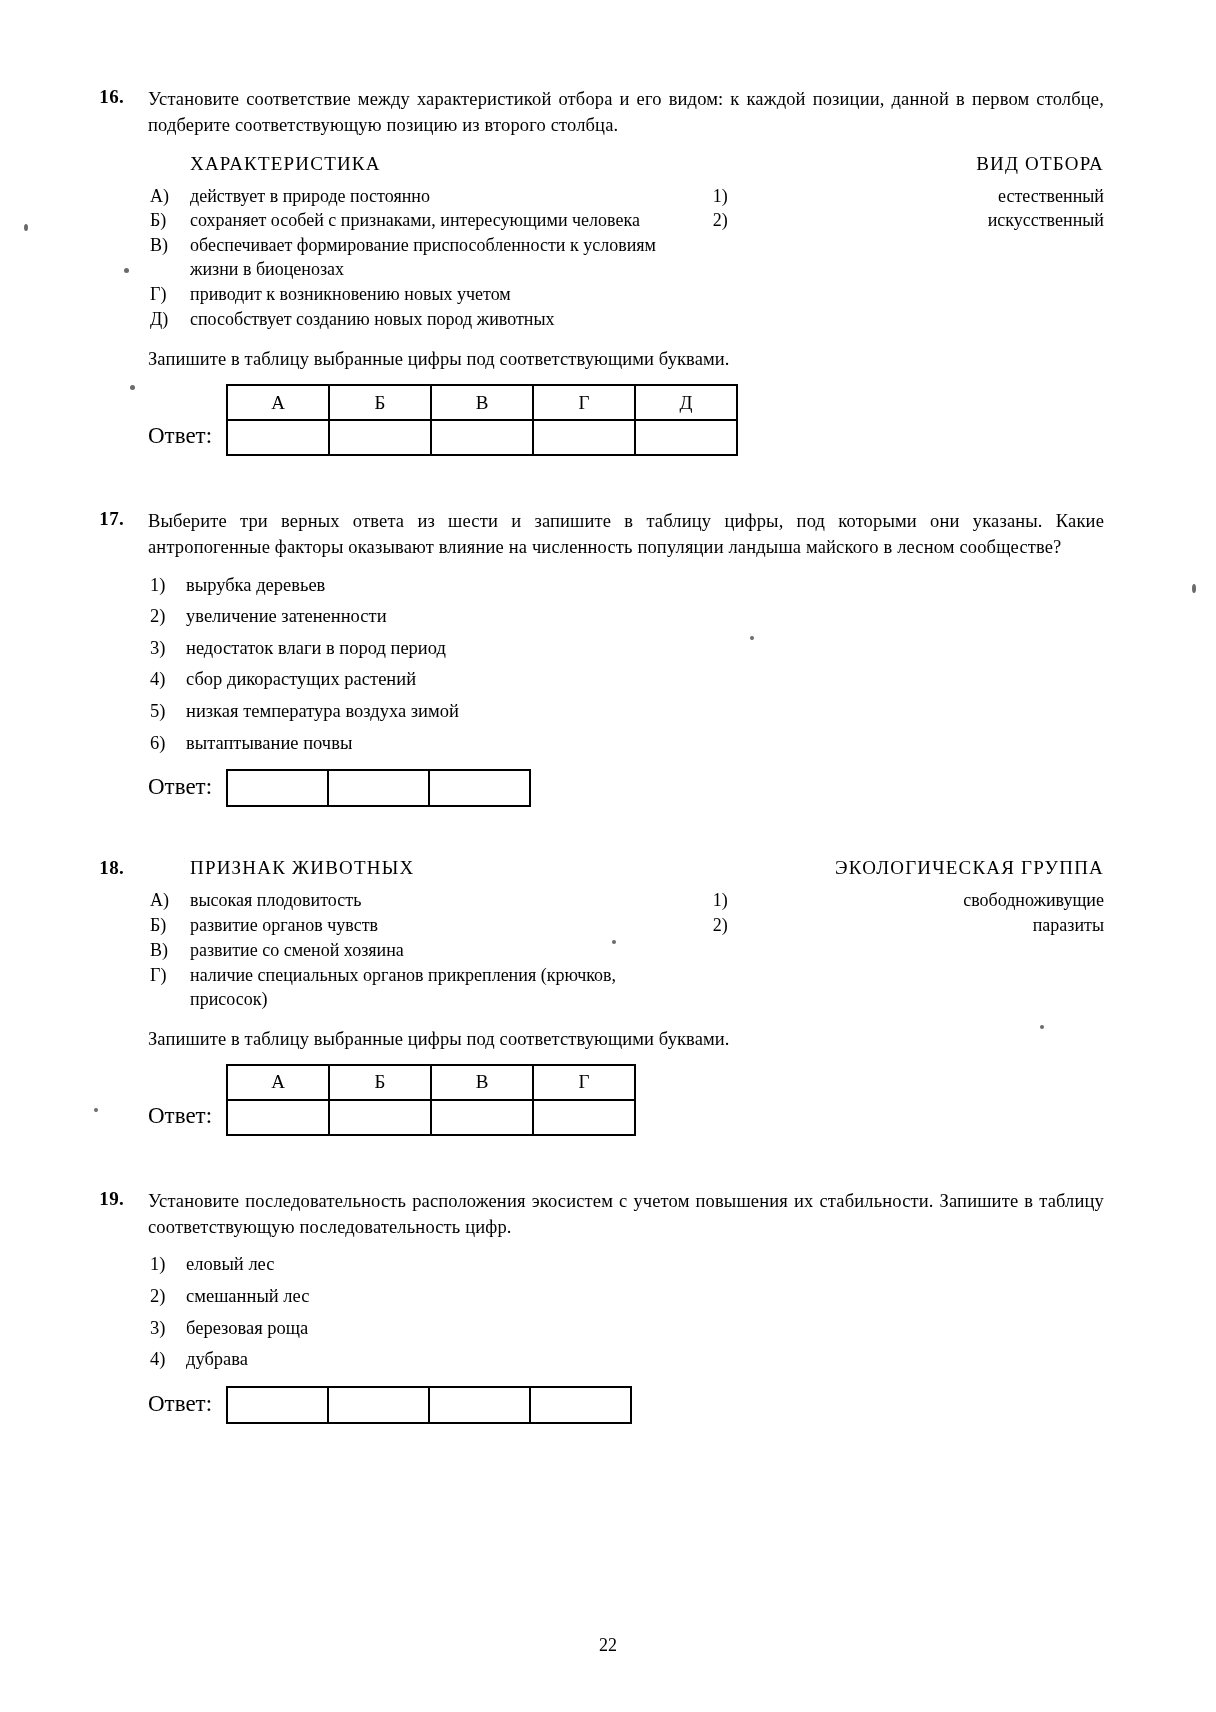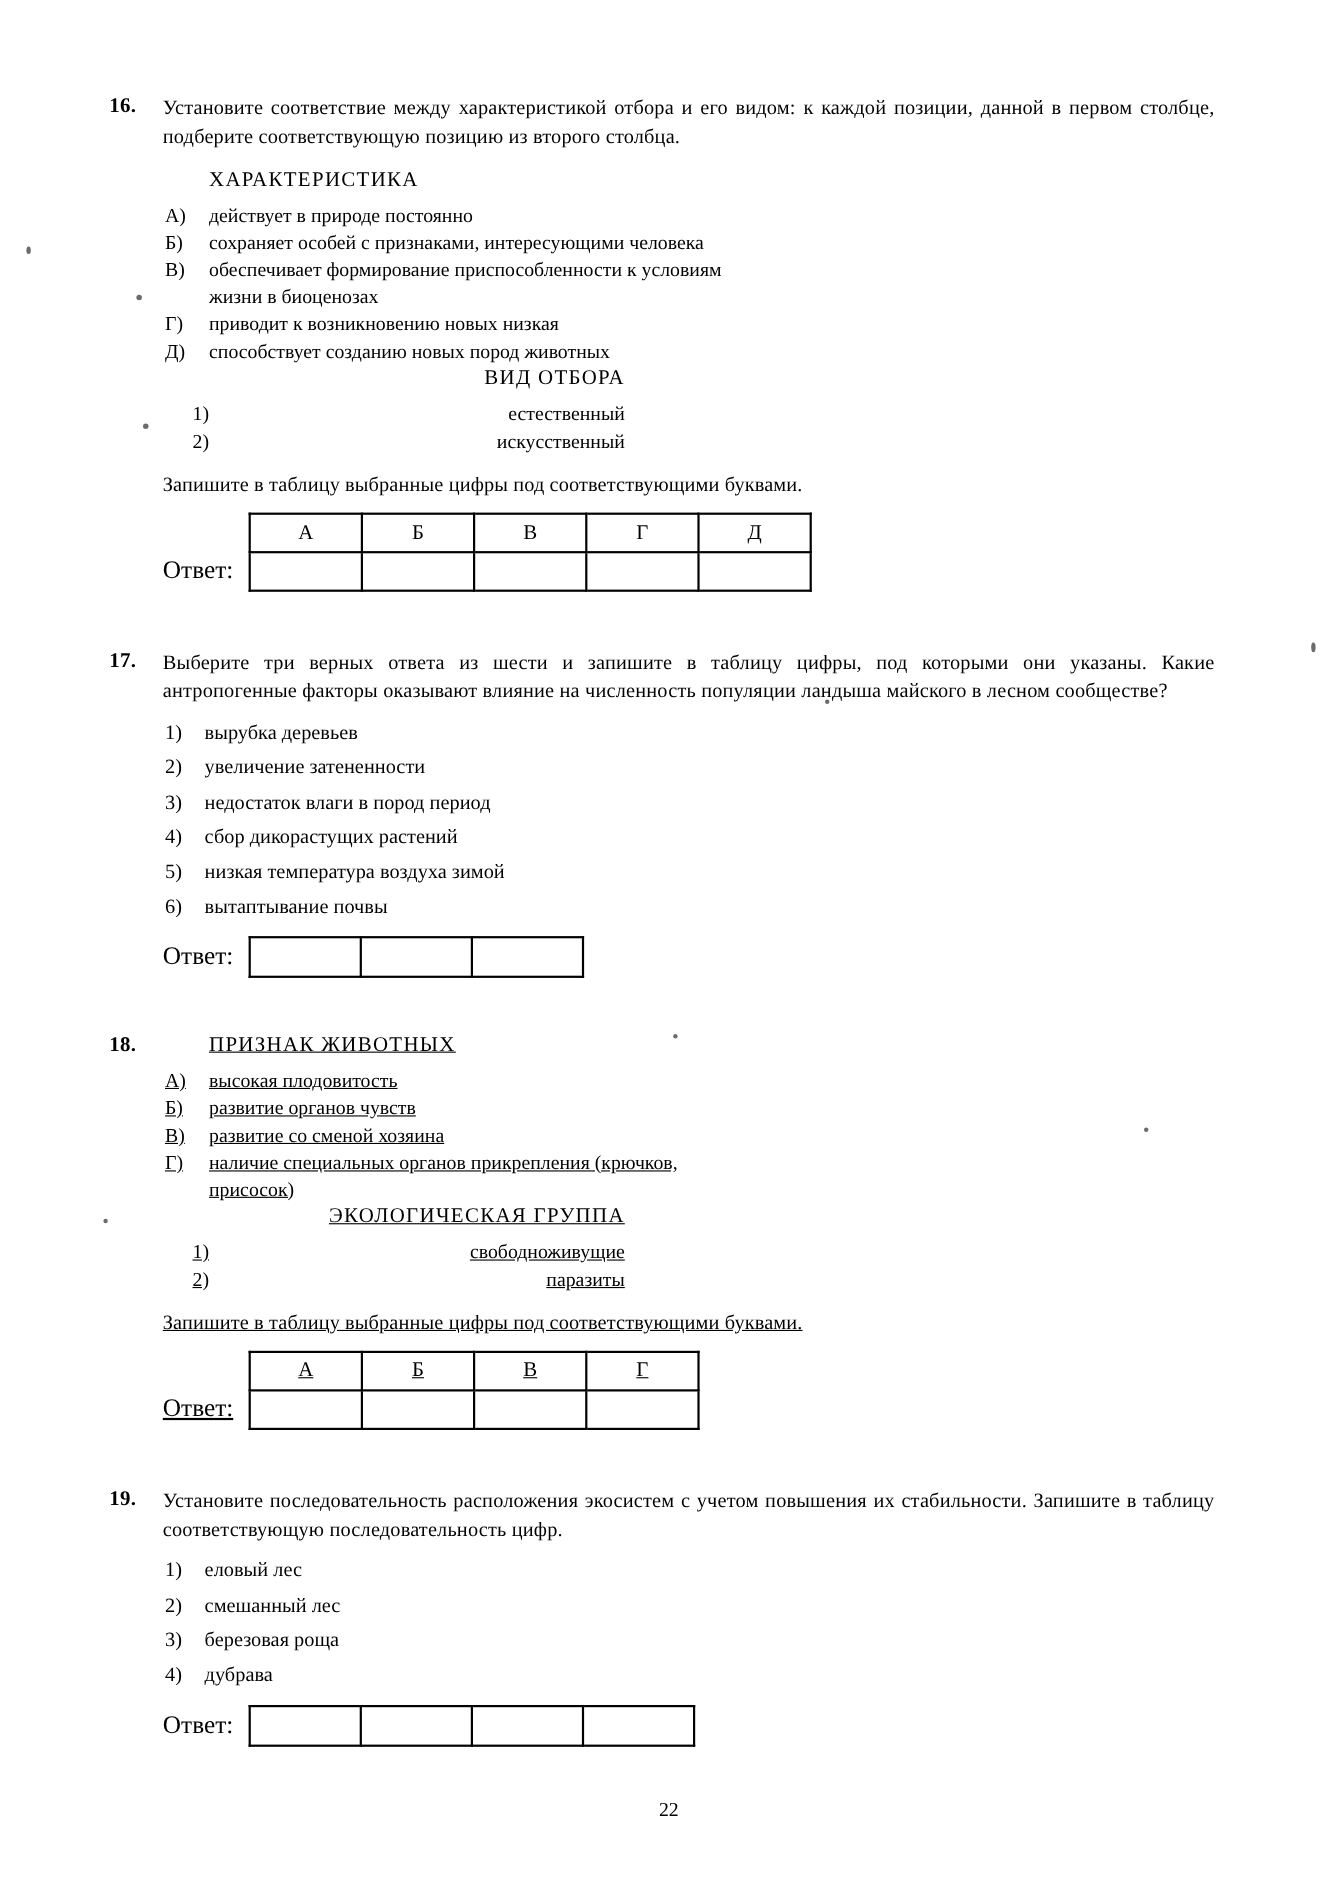--- a/index.html
+++ b/index.html
@@ -46,21 +46,20 @@
   }
   .stem {
     font-size: 18.5px;
     line-height: 1.42;
     text-align: justify;
     letter-spacing: 0.15px;
   }
   .cols {
     display: flex;
     margin-top: 14px;
-    flex-direction: column;
   }
   .col-left {
     width: 540px;
   }
   .col-right {
     width: 420px;
     text-align: right;
   }
   .col-head {
     font-size: 19px;
@@ -173,21 +172,21 @@
             <div class="item">
               <span class="mark">Б)</span>
               <span class="txt">сохраняет особей с признаками, интересующими человека</span>
             </div>
             <div class="item">
               <span class="mark">В)</span>
               <span class="txt">обеспечивает формирование приспособленности к условиям жизни в биоценозах</span>
             </div>
             <div class="item">
               <span class="mark">Г)</span>
-              <span class="txt">приводит к возникновению новых низкая</span>
+              <span class="txt">приводит к возникновению новых учетом</span>
             </div>
             <div class="item">
               <span class="mark">Д)</span>
               <span class="txt">способствует созданию новых пород животных</span>
             </div>
           </div>
           <div class="col-right">
             <div class="col-head right">ВИД ОТБОРА</div>
             <div class="item">
               <span class="mark">1)</span>
@@ -262,21 +261,21 @@
               <td></td>
               <td></td>
               <td></td>
             </tr>
           </tbody>
             </table>
         </div>
       </div>
     </div>
 
-    <div class="task" style="margin-top:50px;text-decoration:underline;">
+    <div class="task" style="margin-top:50px;">
       <div class="task-num">18.</div>
       <div class="task-body">
         <div class="cols">
           <div class="col-left">
             <div class="col-head">ПРИЗНАК ЖИВОТНЫХ</div>
             <div class="item">
               <span class="mark">А)</span>
               <span class="txt">высокая плодовитость</span>
             </div>
             <div class="item">

